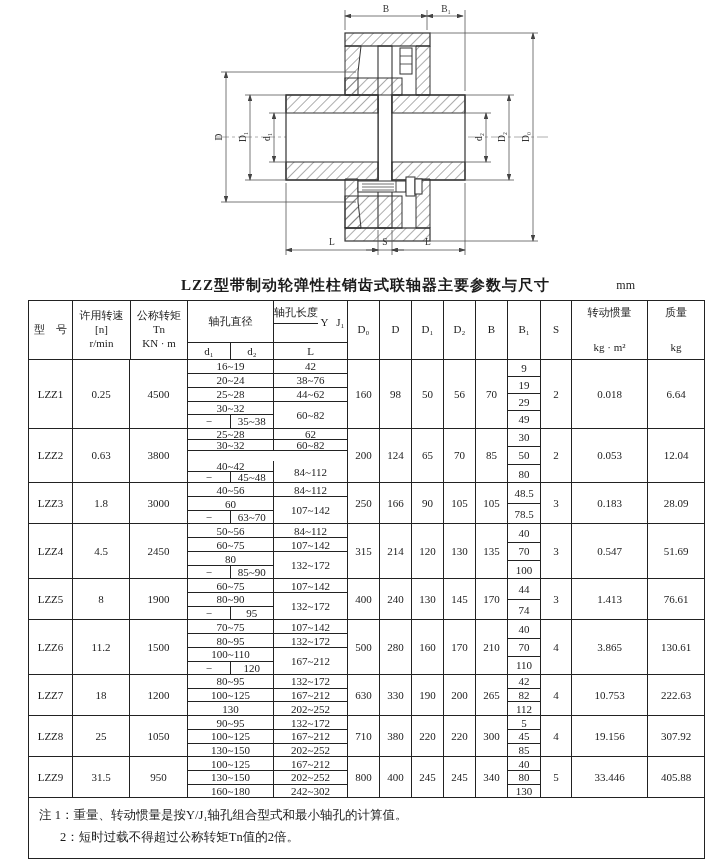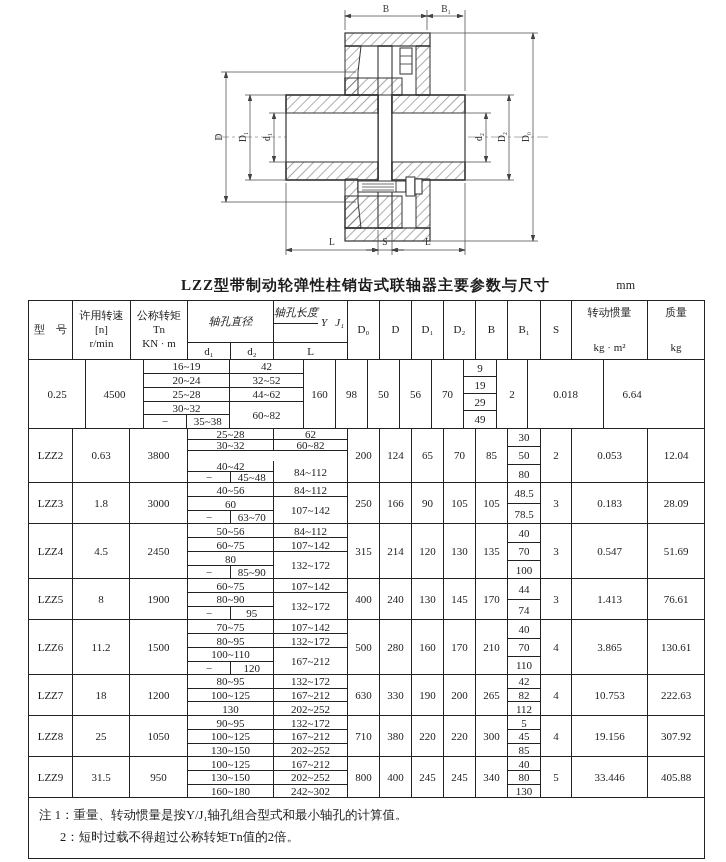--- a/index.html
+++ b/index.html
@@ -16,21 +16,21 @@
   
   .tbl{width:675px;margin-left:28px;border:1px solid #222;box-sizing:content-box;}
   .thead{display:flex;height:58px;border-bottom:1px solid #222;font-size:11px;}
   .hcell{display:flex;align-items:center;justify-content:center;border-right:1px solid #222;
          box-sizing:border-box;white-space:pre;text-align:center;line-height:1.25;}
   .hstack{flex-direction:column;}
   .hsplit{flex-direction:column;justify-content:space-between;padding:5px 0 4px 0;}
   .w-model{width:44px}.w-torque{width:57px}.w-speed{width:58px}
   .w-num{width:32px}.w-b1{width:33px}.w-s{width:31px}.w-inertia{width:76px}.w-mass{width:56px;border-right:none!important}
   .bore-hdr{width:160px;border-right:1px solid #222;display:flex;flex-direction:column;box-sizing:border-box;}
-  .bore-hdr-top{display:flex;height:41px;font-style:italic;}
+  .bore-hdr-top{display:flex;height:41px;}
   .bh-dia{width:86px;border-right:1px solid #222;display:flex;align-items:center;justify-content:center;box-sizing:border-box;}
   .bh-len{flex:1;display:flex;flex-direction:row;}
   .bh-len-t{height:23px;display:flex;align-items:center;justify-content:center;border-bottom:1px solid #222;box-sizing:border-box;}
   .bh-len-b{flex:1;display:flex;align-items:center;justify-content:center;white-space:pre;}
   .bore-hdr-bot{display:flex;height:17px;border-top:1px solid #222;box-sizing:border-box;}
   .bh-d1,.bh-d2{width:43px;border-right:1px solid #222;display:flex;align-items:center;justify-content:center;box-sizing:border-box;}
   .bh-l{flex:1;display:flex;align-items:center;justify-content:center;}
   .tbody{font-size:11px;}
   .block{display:flex;border-bottom:1px solid #222;box-sizing:border-box;}
   .c{display:flex;align-items:center;justify-content:center;border-right:1px solid #222;
@@ -209,34 +209,35 @@
       <span>kg · m²</span>
     </div>
     <div class="hcell hsplit w-mass">
       <span>质量</span>
       <span>kg</span>
     </div>
   </div>
 
   <div class="tbody">
       <div class="block" style="height: 68.5px;">
+        <div class="c w-model">LZZ1</div>
         <div class="c w-torque">0.25</div>
         <div class="c w-speed">4500</div>
         <div class="bore-area">
           <div class="bgroup" style="flex: 1 1 0px;">
             <div class="bcol">
               <div class="brow">16~19</div>
             </div>
             <div class="lcell">42</div>
           </div>
           <div class="bgroup" style="flex: 1 1 0px;">
             <div class="bcol">
               <div class="brow">20~24</div>
             </div>
-            <div class="lcell">32~52</div>
+            <div class="lcell">38~76</div>
           </div>
           <div class="bgroup" style="flex: 1 1 0px;">
             <div class="bcol">
               <div class="brow">25~28</div>
             </div>
             <div class="lcell">44~62</div>
           </div>
           <div class="bgroup" style="flex: 2 1 0px;">
             <div class="bcol">
               <div class="brow">30~32</div>

